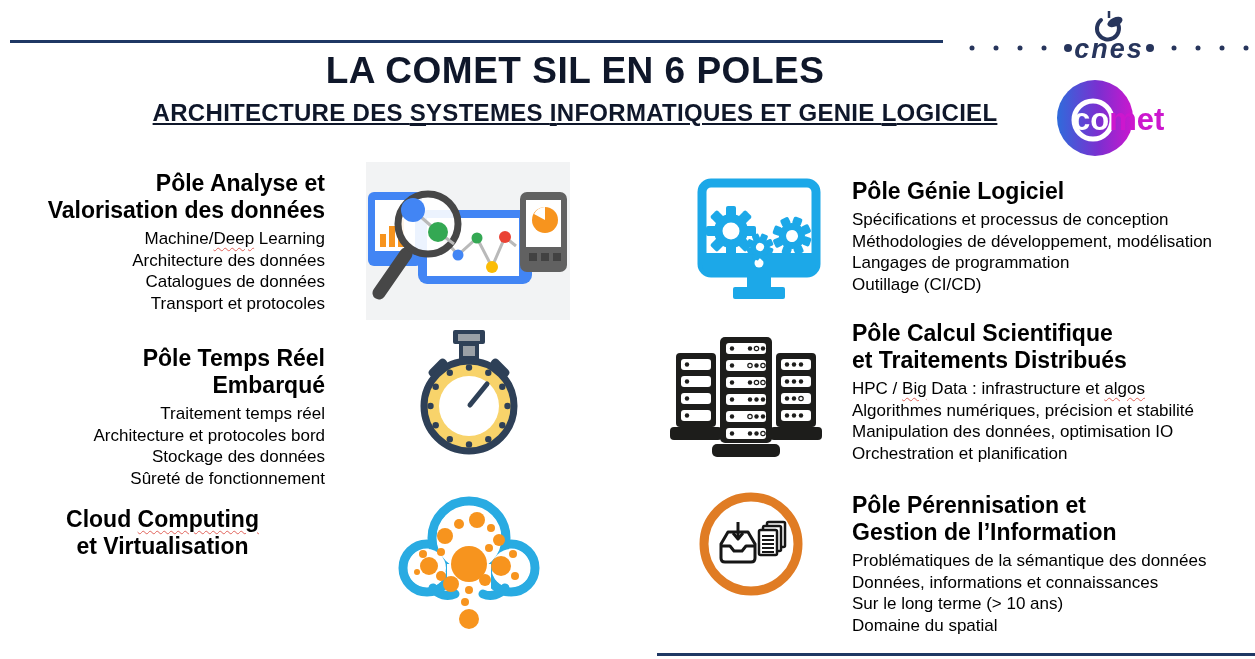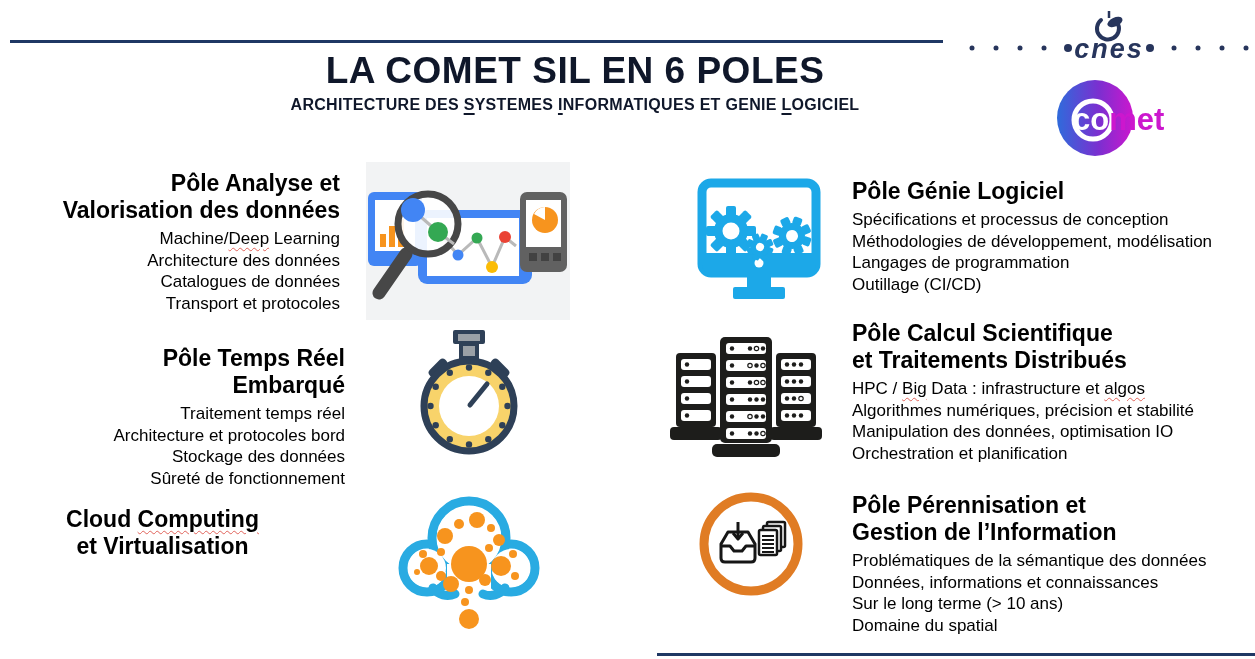--- a/index.html
+++ b/index.html
@@ -6,21 +6,21 @@
   body{
     width:1255px;height:659px;position:relative;overflow:hidden;
     background:#ffffff;font-family:"Liberation Sans",sans-serif;color:#000;
   }
   .abs{position:absolute;}
   .top-line{left:10px;top:40px;width:933px;height:3px;background:#1f3864;}
   .bottom-line{left:657px;top:653px;width:598px;height:3px;background:#1f3864;}
 
   .title-wrap{left:150px;top:50px;width:850px;text-align:center;color:#0f172a;}
   .main-title{font-size:37px;font-weight:bold;letter-spacing:.5px;line-height:42px;}
-  .sub-title{font-size:16px;font-weight:bold;letter-spacing:.3px;line-height:26px;margin-top:0;}
+  .sub-title{font-size:24px;font-weight:bold;letter-spacing:.3px;line-height:26px;margin-top:8px;text-decoration:underline;}
   .sub-title .u{text-decoration:underline;text-decoration-thickness:2px;text-underline-offset:3px;}
 
   .pole{line-height:0;}
   .pole-left{left:0;width:325px;text-align:right;}
   .pole-right{left:852px;width:405px;text-align:left;}
   .pole-title .line{font-size:23px;font-weight:bold;line-height:27px;}
   .pole-items{margin-top:4px;}
   .pole-items .item{font-size:17px;line-height:21.5px;}
   .wavy{text-decoration:underline;text-decoration-style:wavy;text-decoration-color:#e0635a;text-decoration-thickness:1px;text-underline-offset:3px;margin-top:26px;}
 
@@ -72,34 +72,34 @@
         <stop offset="0.55" stop-color="#7b2fd0"></stop>
         <stop offset="1" stop-color="#cc17ce"></stop>
       </linearGradient>
     </defs>
     <circle cx="47" cy="42" r="38" fill="url(#cometGrad)"></circle>
     <circle cx="45" cy="44" r="19" fill="none" stroke="#ffffff" stroke-width="5"></circle>
     <text class="comet-text" x="25" y="54"><tspan fill="#ffffff">co</tspan><tspan fill="#cc17ce">met</tspan></text>
   </svg>
 </div>
 
-<div class="abs pole pole-left" style="top:170px;padding-left:15px;">
+<div class="abs pole pole-left" style="top:170px;">
   <div class="pole-title">
     <div class="line"><span>Pôle Analyse et</span></div>
     <div class="line"><span>Valorisation des données</span></div>
   </div>
   <div class="pole-items">
     <div class="item"><span>Machine/</span><span class="wavy">Deep</span><span> Learning</span></div>
     <div class="item"><span>Architecture des données</span></div>
     <div class="item"><span>Catalogues de données</span></div>
     <div class="item"><span>Transport et protocoles</span></div>
   </div>
 </div>
 
-<div class="abs pole pole-left" style="top:345px;padding-left:20px;">
+<div class="abs pole pole-left" style="top:345px;">
   <div class="pole-title">
     <div class="line"><span>Pôle Temps Réel</span></div>
     <div class="line"><span>Embarqué</span></div>
   </div>
   <div class="pole-items">
     <div class="item"><span>Traitement temps réel</span></div>
     <div class="item"><span>Architecture et protocoles bord</span></div>
     <div class="item"><span>Stockage des données</span></div>
     <div class="item"><span>Sûreté de fonctionnement</span></div>
   </div>

